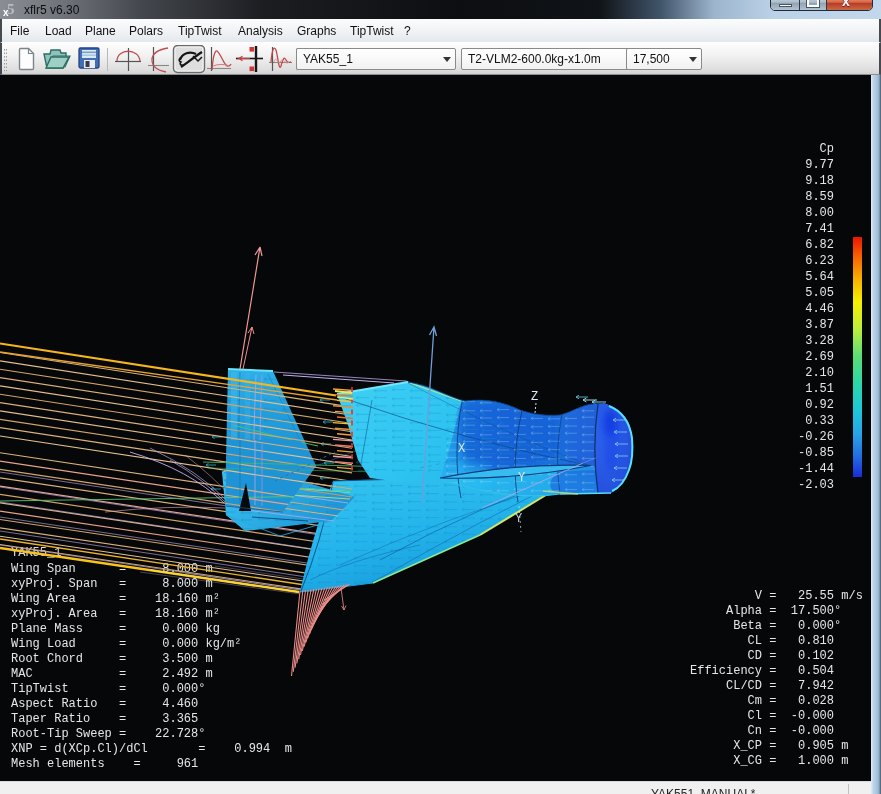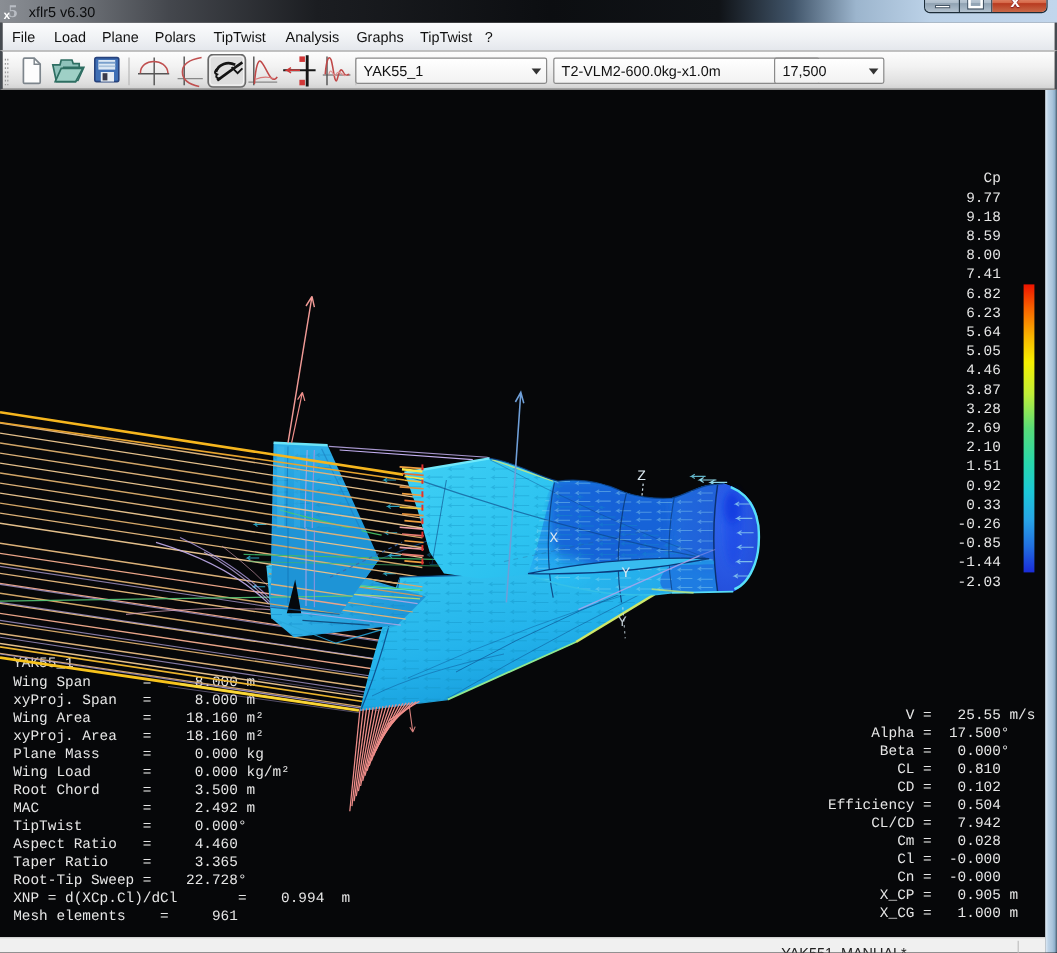--- a/index.html
+++ b/index.html
@@ -118,21 +118,21 @@
 <line x1="296.5" y1="48" x2="296.5" y2="71" stroke="#c4c4c4" stroke-width="1"></line>
 </svg>
  <div class="combo" style="left:296px;width:160px">
       <span>YAK55_1</span>
       <i></i>
     </div>
 <div class="combo" style="left:461px;width:222px">
       <span>T2-VLM2-600.0kg-x1.0m</span>
       <i></i>
     </div>
-<div class="combo" style="left:645px;width:92px">
+<div class="combo" style="left:626px;width:76px">
       <span>17,500</span>
       <i></i>
     </div>
  <div id="canvas"></div>
 
 <svg width="871" height="706" viewBox="0 75 871 706" style="position:absolute;left:0;top:75px">
 <defs>
  <linearGradient id="gfin" x1="0" y1="0" x2="0" y2="1">
   <stop offset="0" stop-color="#2fb0e8"></stop>
           <stop offset="0.3" stop-color="#219ede"></stop>

